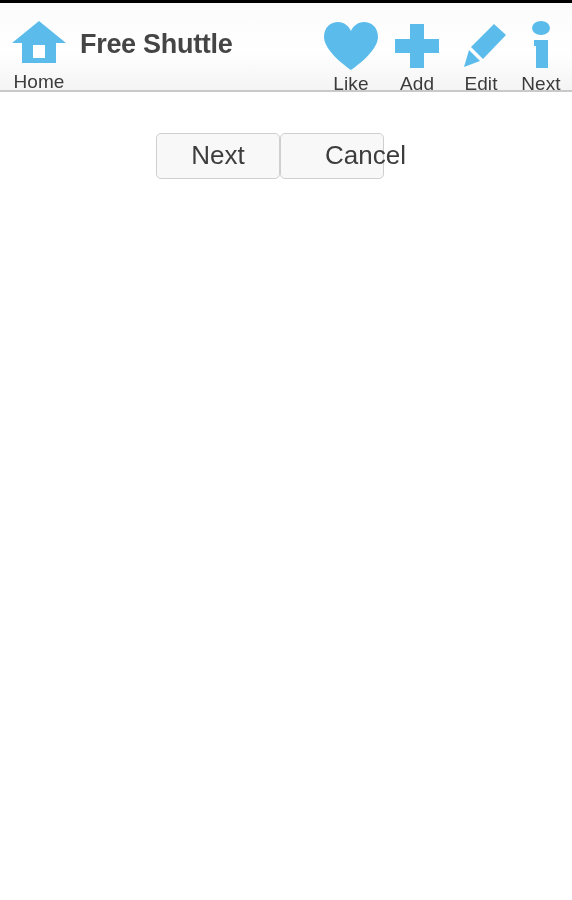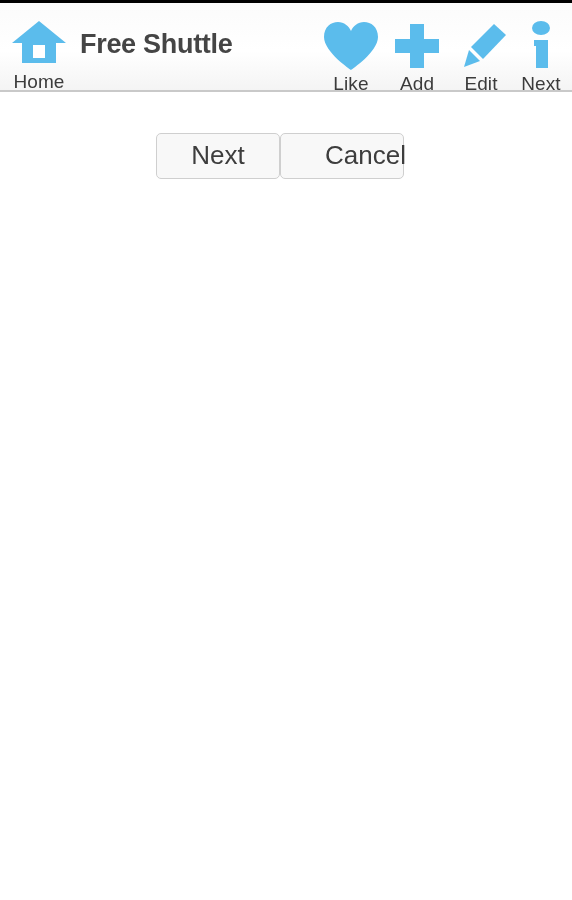--- a/index.html
+++ b/index.html
@@ -116,21 +116,21 @@
     border: 1px solid #cfcfcf;
     border-radius: 5px;
     color: #3d3d3d;
     font-size: 26px;
     font-family: "Liberation Sans", sans-serif;
     padding: 8px 0 10px 0;
     cursor: pointer;
     line-height: 1;
   }
   #btn-next   { width: 124px; }
-  #btn-cancel { width: 124px; padding-left: 44px; }
+  #btn-cancel { width: 104px; padding-left: 44px; }
 
   .content-blank { flex: 1; background: #ffffff; }
 </style>
 </head>
 <body>
 
 <div class="top-strip"></div>
 
 <div class="header">
 

